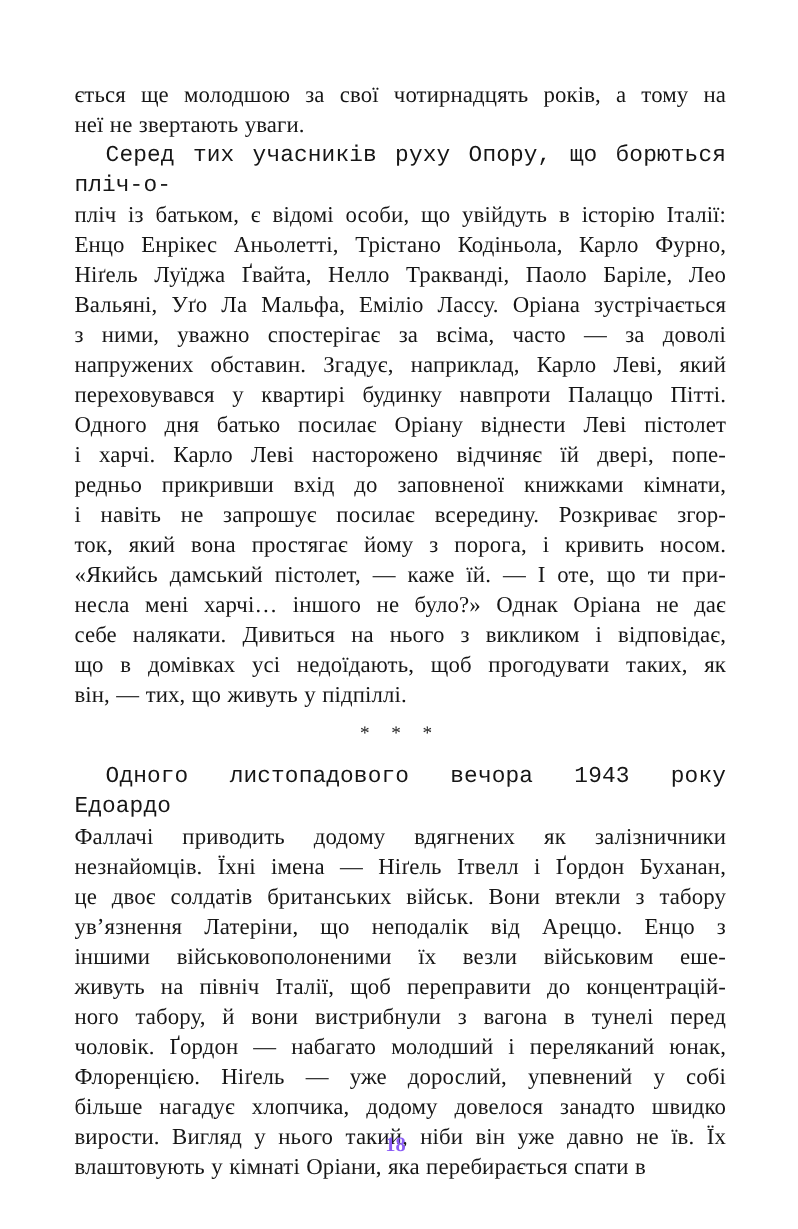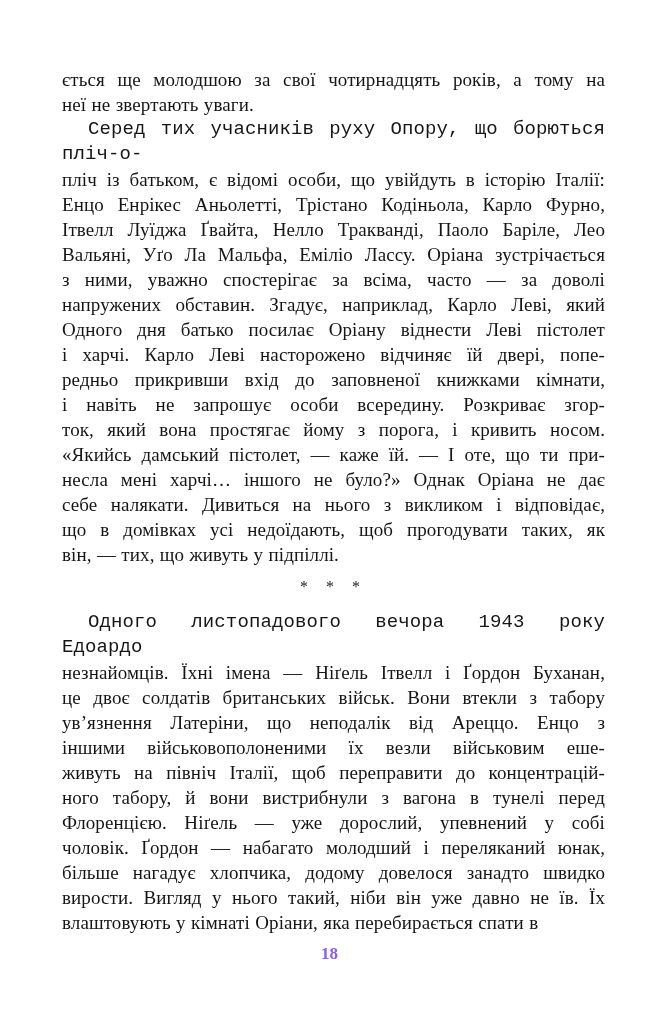--- a/index.html
+++ b/index.html
@@ -66,45 +66,47 @@
 <main class="page">
   <div class="text-column">
     <div class="para">
         <div class="line">ється ще молодшою за свої чотирнадцять років, а тому на</div>
         <div class="line last">неї не звертають уваги.</div>
       </div>
     <div class="para">
         <div class="line indent">Серед тих учасників руху Опору, що борються пліч-о-</div>
         <div class="line">пліч із батьком, є відомі особи, що увійдуть в історію Італії:</div>
         <div class="line">Енцо Енрікес Аньолетті, Трістано Кодіньола, Карло Фурно,</div>
-        <div class="line">Ітвелл Луїджа Ґвайта, Нелло Тракванді, Паоло Баріле, Лео</div>
+        <div class="line">Ніґель Луїджа Ґвайта, Нелло Тракванді, Паоло Баріле, Лео</div>
         <div class="line">Вальяні, Уґо Ла Мальфа, Еміліо Лассу. Оріана зустрічається</div>
         <div class="line">з ними, уважно спостерігає за всіма, часто — за доволі</div>
         <div class="line">напружених обставин. Згадує, наприклад, Карло Леві, який</div>
+        <div class="line">переховувався у квартирі будинку навпроти Палаццо Пітті.</div>
         <div class="line">Одного дня батько посилає Оріану віднести Леві пістолет</div>
         <div class="line">і харчі. Карло Леві насторожено відчиняє їй двері, попе-</div>
         <div class="line">редньо прикривши вхід до заповненої книжками кімнати,</div>
-        <div class="line">і навіть не запрошує особи всередину. Розкриває згор-</div>
+        <div class="line">і навіть не запрошує посилає всередину. Розкриває згор-</div>
         <div class="line">ток, який вона простягає йому з порога, і кривить носом.</div>
         <div class="line">«Якийсь дамський пістолет, — каже їй. — І оте, що ти при-</div>
         <div class="line">несла мені харчі… іншого не було?» Однак Оріана не дає</div>
         <div class="line">себе налякати. Дивиться на нього з викликом і відповідає,</div>
         <div class="line">що в домівках усі недоїдають, щоб прогодувати таких, як</div>
         <div class="line last">він, — тих, що живуть у підпіллі.</div>
       </div>
     <div class="separator">* * *</div>
     <div class="para">
         <div class="line indent">Одного листопадового вечора 1943 року Едоардо</div>
+        <div class="line">Фаллачі приводить додому вдягнених як залізничники</div>
         <div class="line">незнайомців. Їхні імена — Ніґель Ітвелл і Ґордон Буханан,</div>
         <div class="line">це двоє солдатів британських військ. Вони втекли з табору</div>
         <div class="line">ув’язнення Латеріни, що неподалік від Ареццо. Енцо з</div>
         <div class="line">іншими військовополоненими їх везли військовим еше-</div>
         <div class="line">живуть на північ Італії, щоб переправити до концентрацій-</div>
         <div class="line">ного табору, й вони вистрибнули з вагона в тунелі перед</div>
+        <div class="line">чоловік. Ґордон — набагато молодший і переляканий юнак,</div>
         <div class="line">Флоренцією. Ніґель — уже дорослий, упевнений у собі</div>
-        <div class="line">чоловік. Ґордон — набагато молодший і переляканий юнак,</div>
         <div class="line">більше нагадує хлопчика, додому довелося занадто швидко</div>
         <div class="line">вирости. Вигляд у нього такий, ніби він уже давно не їв. Їх</div>
         <div class="line last">влаштовують у кімнаті Оріани, яка перебирається спати в</div>
       </div>
   </div>
   <div class="page-number">18</div>
 </main>
 
 </body></html>

